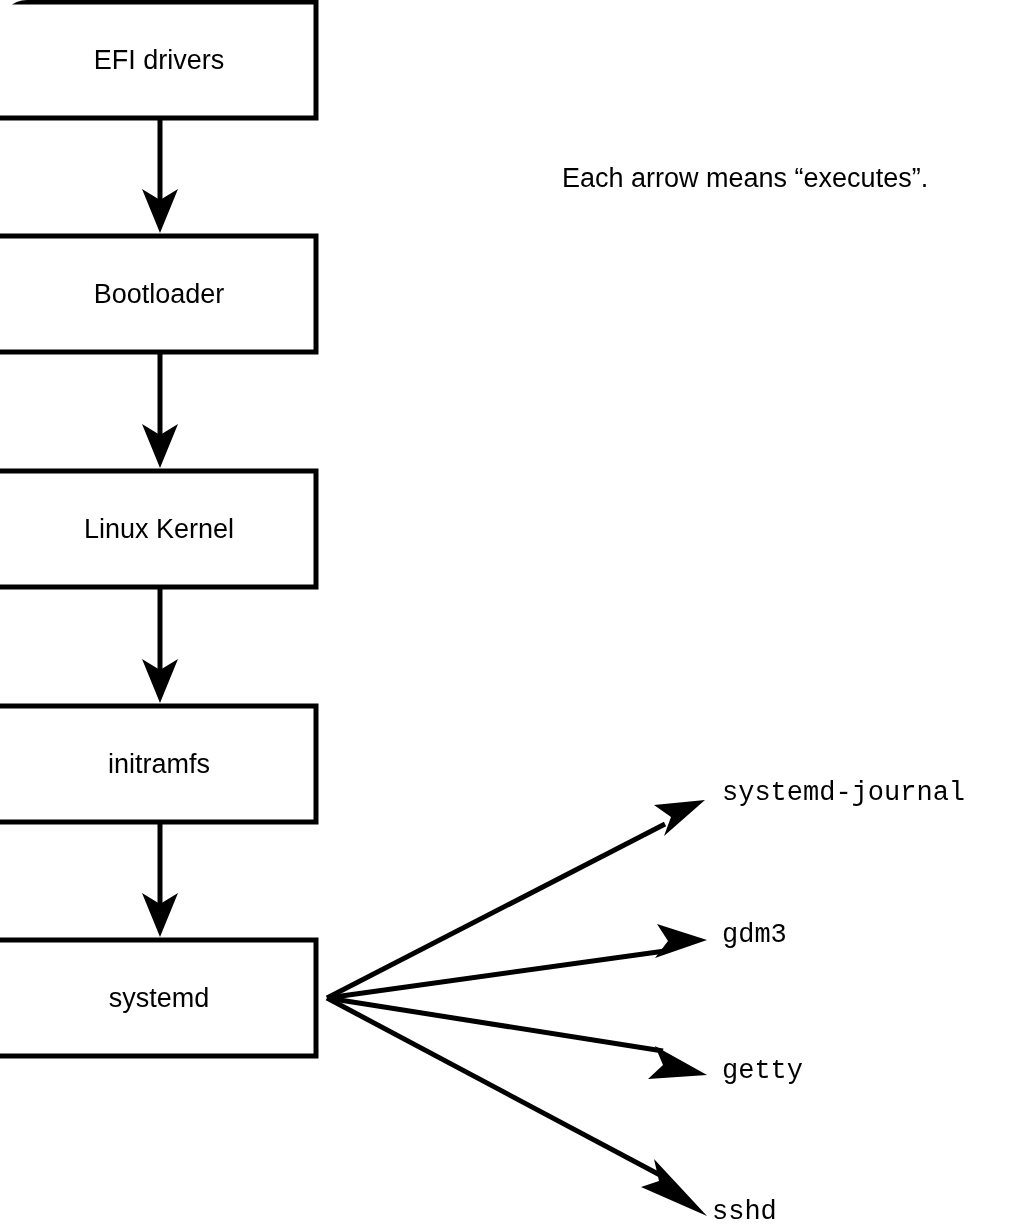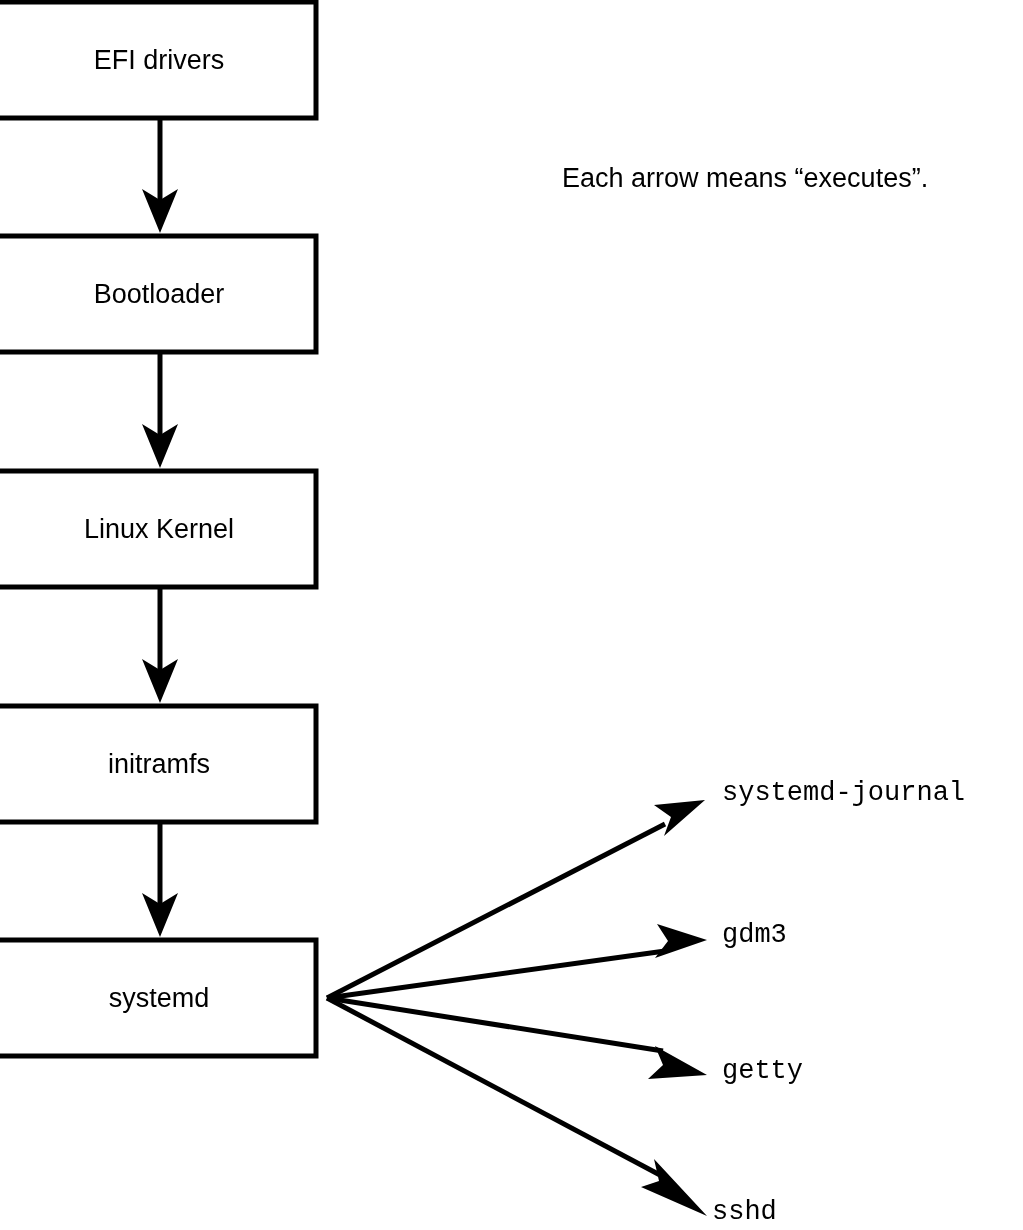--- a/index.html
+++ b/index.html
@@ -11,20 +11,21 @@
   body {
     font-family: "Liberation Sans", sans-serif;
     color: #000000;
   }
   #canvas {
     position: relative;
     width: 1023px;
     height: 1230px;
     background: #ffffff;
     overflow: hidden;
+    border-radius: 27px;
   }
   #diagram-svg {
     position: absolute;
     left: 0;
     top: 0;
     width: 1023px;
     height: 1230px;
     display: block;
   }
   .box-rect {

